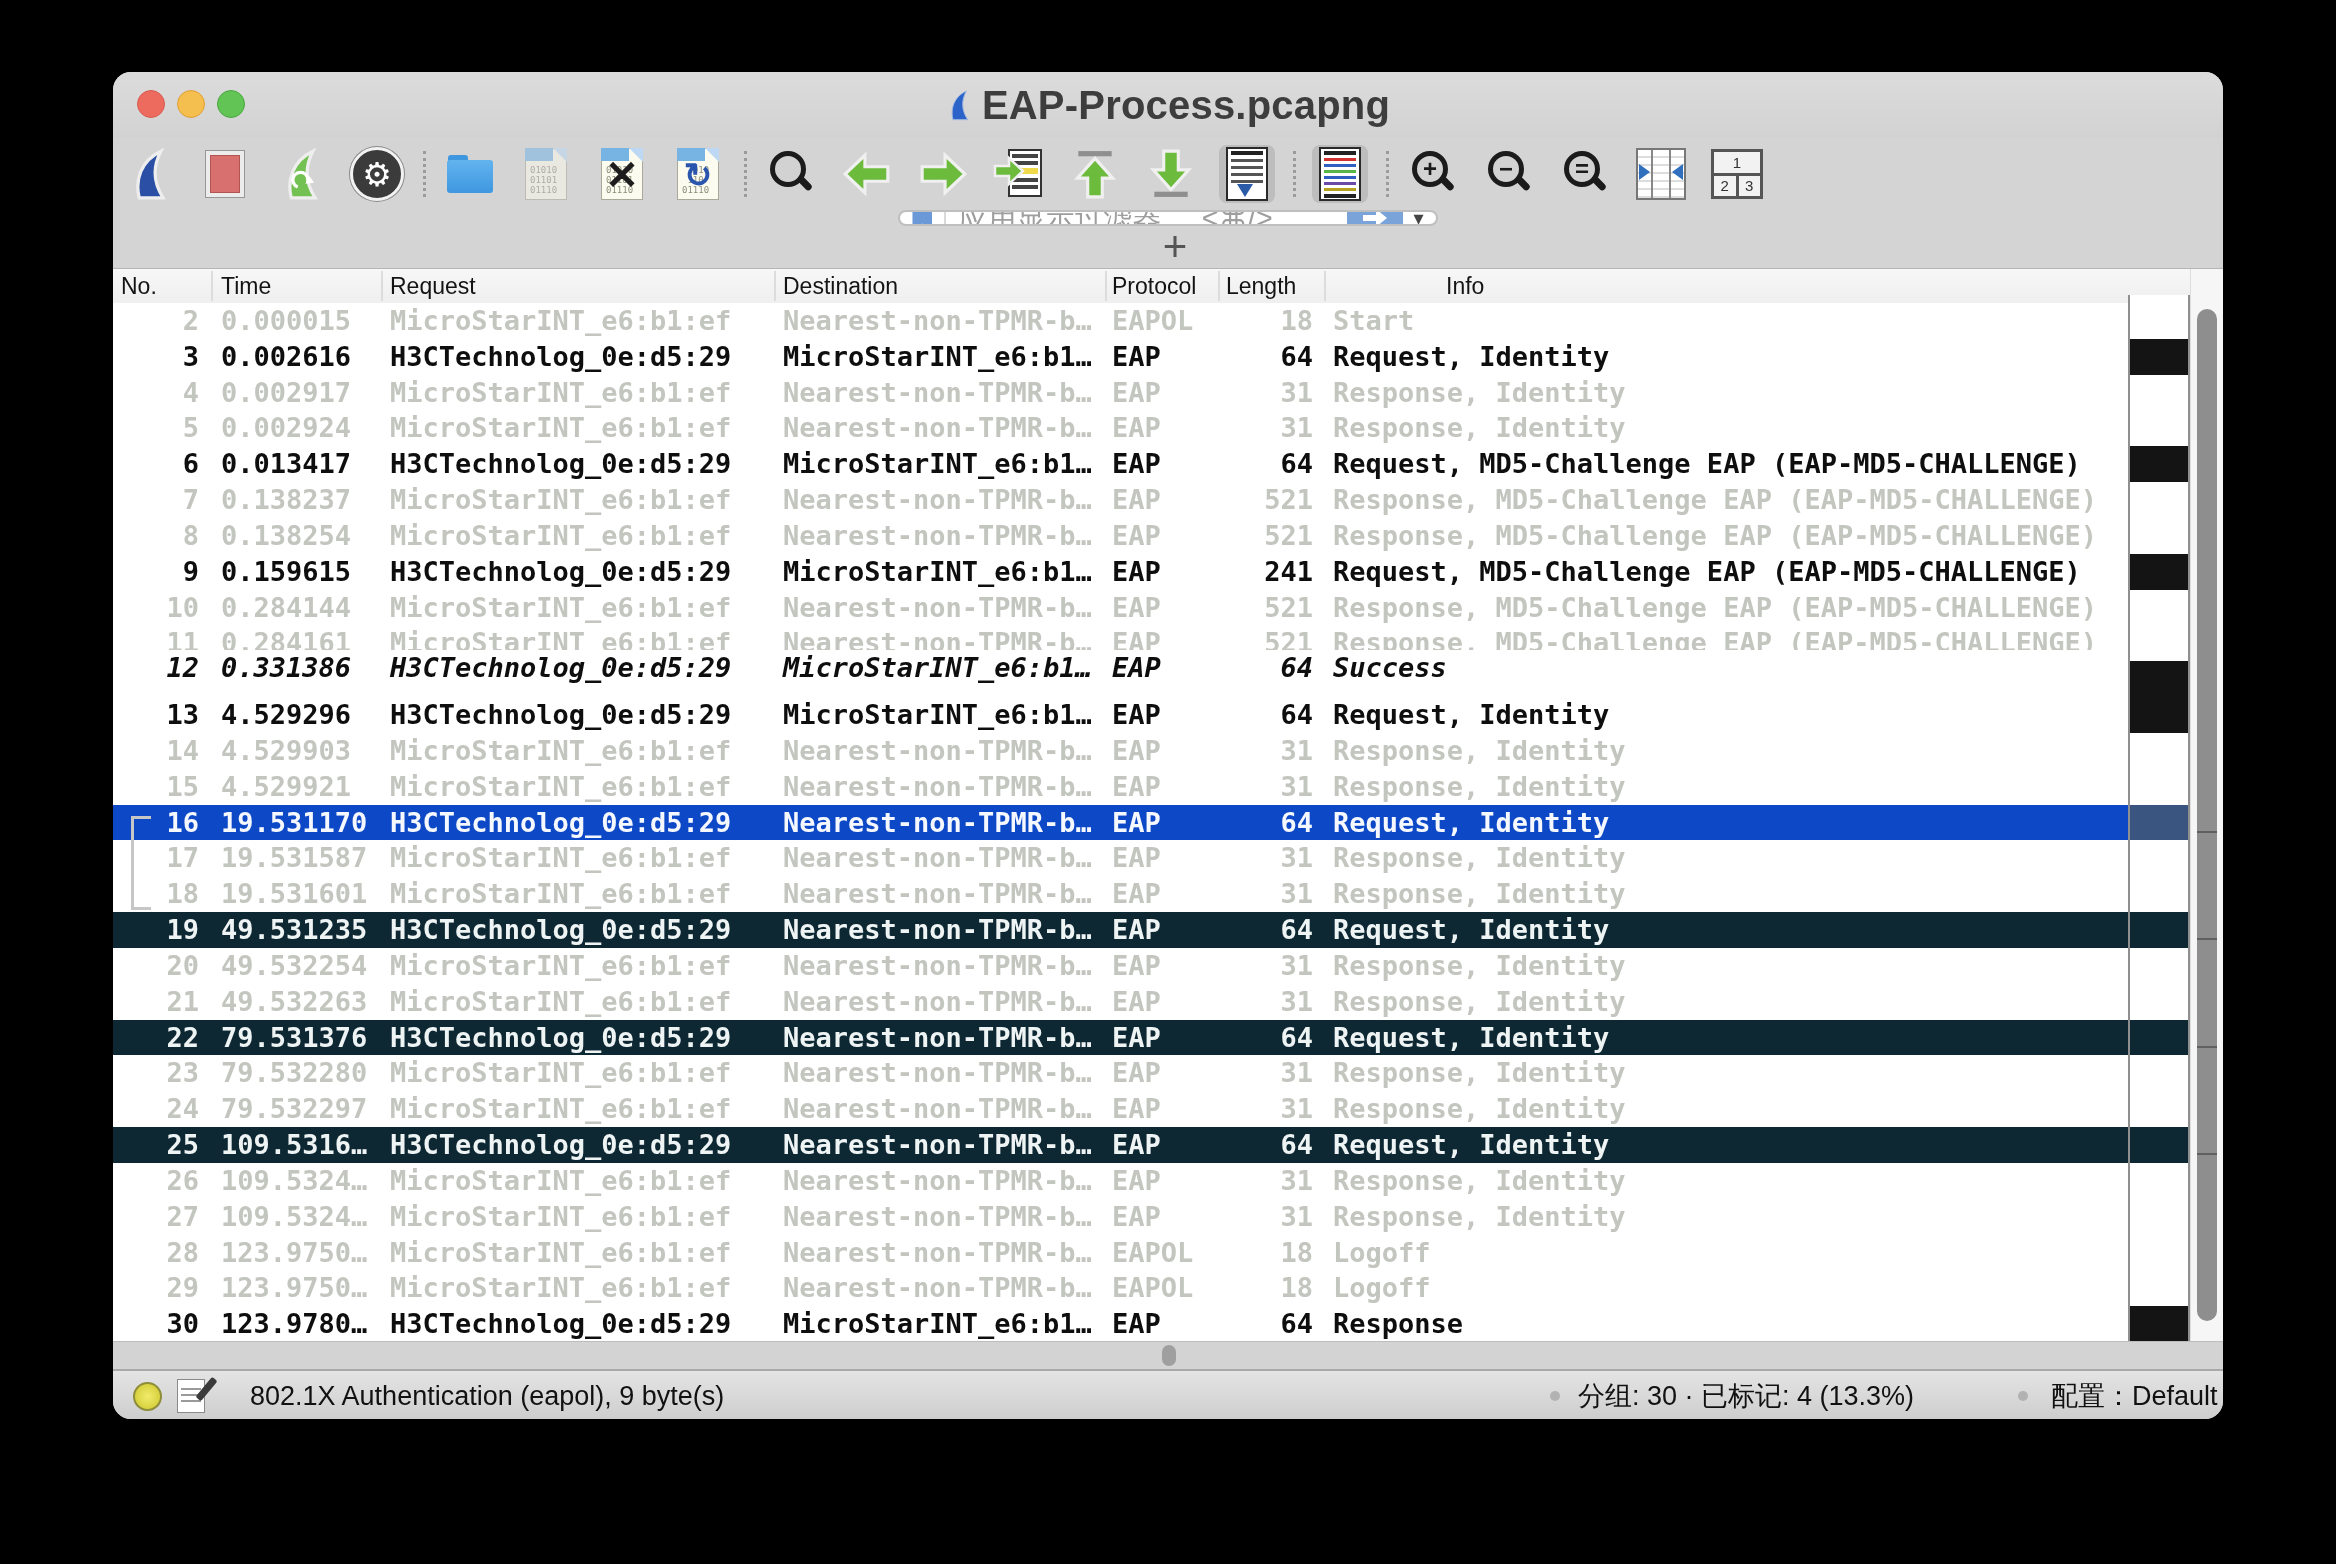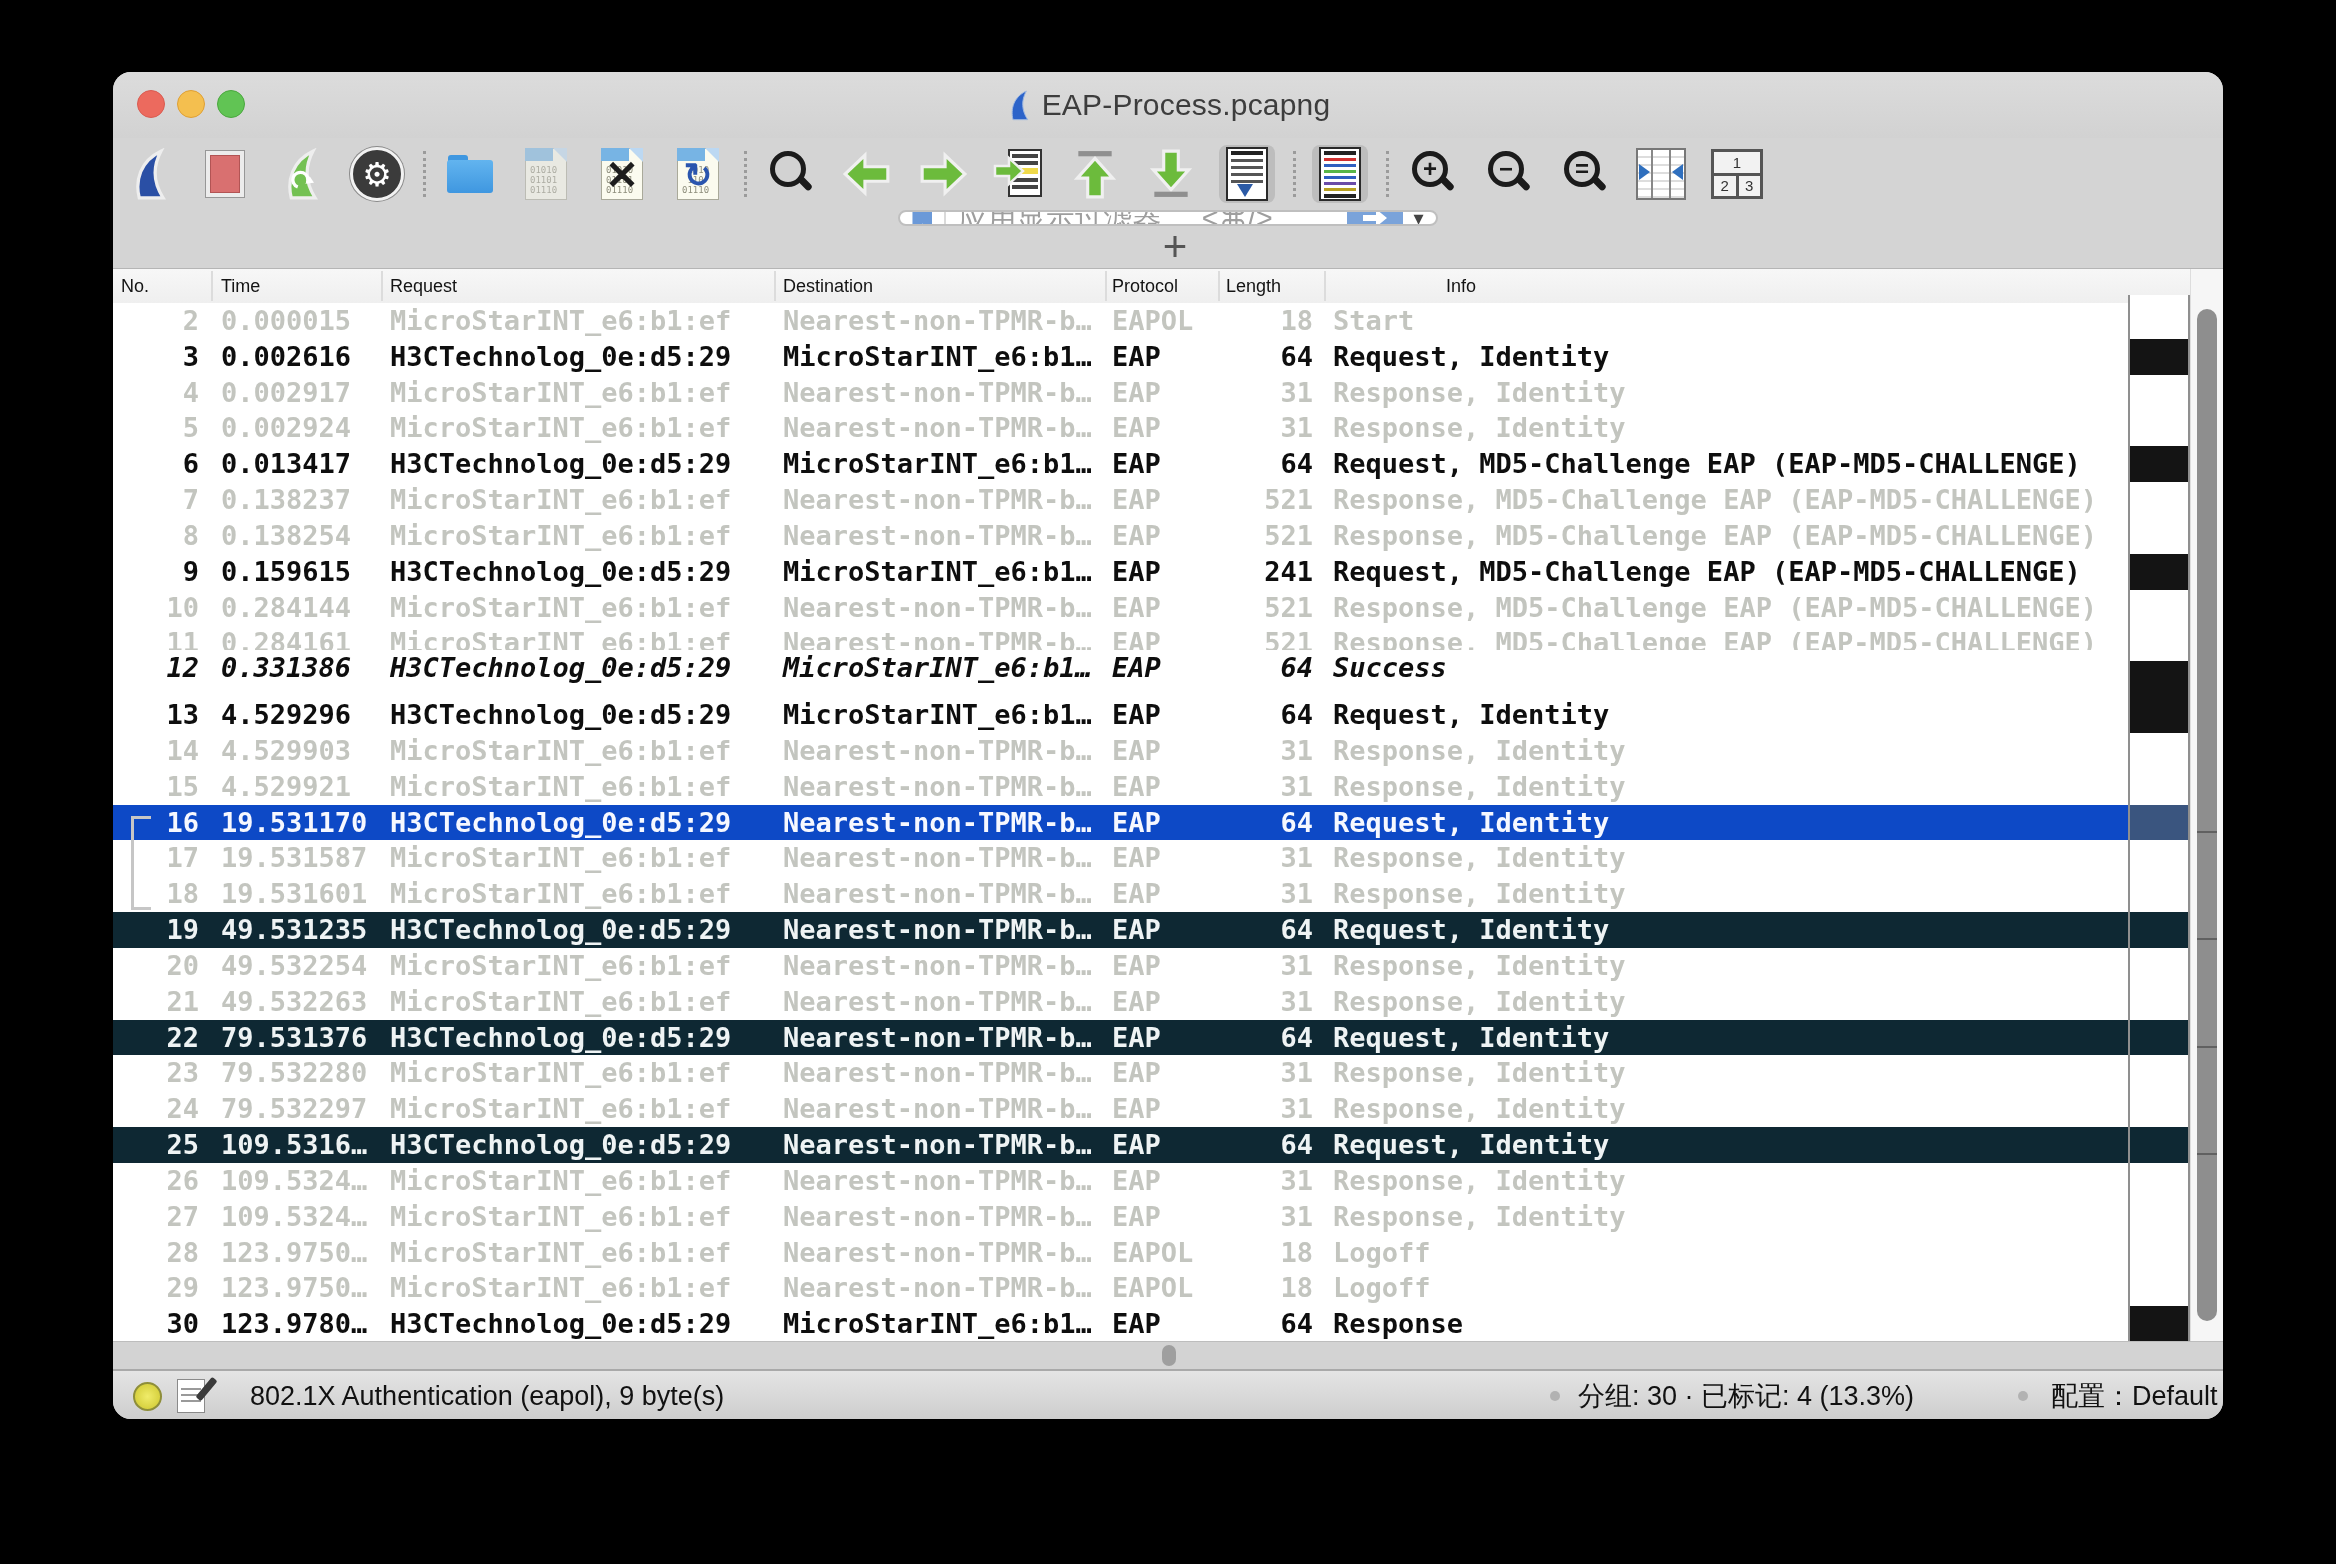--- a/index.html
+++ b/index.html
@@ -8,21 +8,21 @@
   .window{position:absolute;left:113px;top:72px;width:2110px;height:1347px;background:#d4d4d4;
           border-radius:18px;overflow:hidden;
           box-shadow:0 0 0 1px rgba(0,0,0,.55),0 30px 70px rgba(0,0,0,.6);}
   
   .titlebar{position:relative;height:66px;background:linear-gradient(#dcdcdc,#d2d2d2);}
   .tl{position:absolute;top:18px;width:26px;height:26px;border-radius:50%;}
   .tl.red{left:24px;background:#ec6a5e;border:1px solid #d95b50;}
   .tl.yellow{left:64px;background:#f4bf4f;border:1px solid #de9f34;}
   .tl.green{left:104px;background:#61c454;border:1px solid #4aa73e;}
   .title-wrap{position:absolute;left:0;right:0;top:0;height:66px;display:flex;align-items:center;justify-content:center;gap:10px;}
-  .title-txt{font-size:30px;font-weight:400;color:#3d3d3d;letter-spacing:.2px;}
+  .title-txt{font-size:40px;font-weight:700;color:#3d3d3d;letter-spacing:.2px;}
   
   .toolbar{height:72px;display:flex;align-items:center;padding-left:8px;background:#d4d4d4;}
   .tbtn{width:56px;height:58px;margin-right:20px;display:flex;align-items:center;justify-content:center;position:relative;border-radius:8px;}
   .tbtn.pressed{background:#bdbdbd;}
   .tsep{height:46px;border-left:3px dotted #9b9b9b;margin:0 16px 0 -2px;}
   .gearwrap{width:48px;height:48px;border-radius:50%;background:#3b3b3b;border:3px solid #f2f2f2;
             box-shadow:0 0 0 1px #8a8a8a;display:flex;align-items:center;justify-content:center;}
   .gearwrap span{color:#fff;font-size:33px;line-height:1;}
   .stopframe{width:38px;height:46px;background:#ececec;border:1px solid #979797;display:flex;align-items:center;justify-content:center;}
   .stopred{width:28px;height:36px;background:#d97070;border:1px solid #b25454;}
@@ -59,21 +59,21 @@
   .fbook{width:44px;height:100%;border-right:2px solid #dadada;display:flex;align-items:center;justify-content:center;}
   .ribbon{width:20px;height:28px;background:#6b99d8;clip-path:polygon(0 0,100% 0,100% 100%,50% 70%,0 100%);}
   .finput{flex:1;border:none;outline:none;font-size:29px;color:#333;padding:0 12px;font-family:"Liberation Sans",sans-serif;background:transparent;}
   .finput::placeholder{color:#9e9e9e;}
   .fapply{width:56px;height:34px;background:#7aa3da;border-radius:6px;margin-right:10px;display:flex;align-items:center;justify-content:center;}
   .fchev{font-size:20px;color:#444;margin-right:12px;}
   .fadd{font-size:42px;color:#555;font-weight:400;margin-left:14px;line-height:1;}
   
   .content{position:relative;height:1100px;background:#fff;border-top:1px solid #b5b5b5;}
   .phead{position:absolute;left:0;top:0;width:2077px;height:34px;background:linear-gradient(#f7f7f7,#efefef);
-         border-bottom:1px solid #c6c6c6;font-size:18px;color:#141414;}
+         border-bottom:1px solid #c6c6c6;font-size:23px;color:#141414;}
   .phead span{position:absolute;top:0;line-height:34px;}
   .colsep{position:absolute;top:2px;height:30px;border-left:2px solid #dcdcdc;}
   .rows{position:absolute;left:0;top:34px;width:2015px;height:1039px;overflow:hidden;
         font-family:"DejaVu Sans Mono",monospace;font-weight:700;font-size:27px;}
   .prow{position:absolute;left:0;width:2015px;height:35.83px;line-height:35.83px;white-space:nowrap;}
   .prow span{position:absolute;top:0;}
   .c-no{left:0;width:86px;text-align:right;}
   .c-time{left:108px;}
   .c-src{left:277px;}
   .c-dst{left:670px;}

